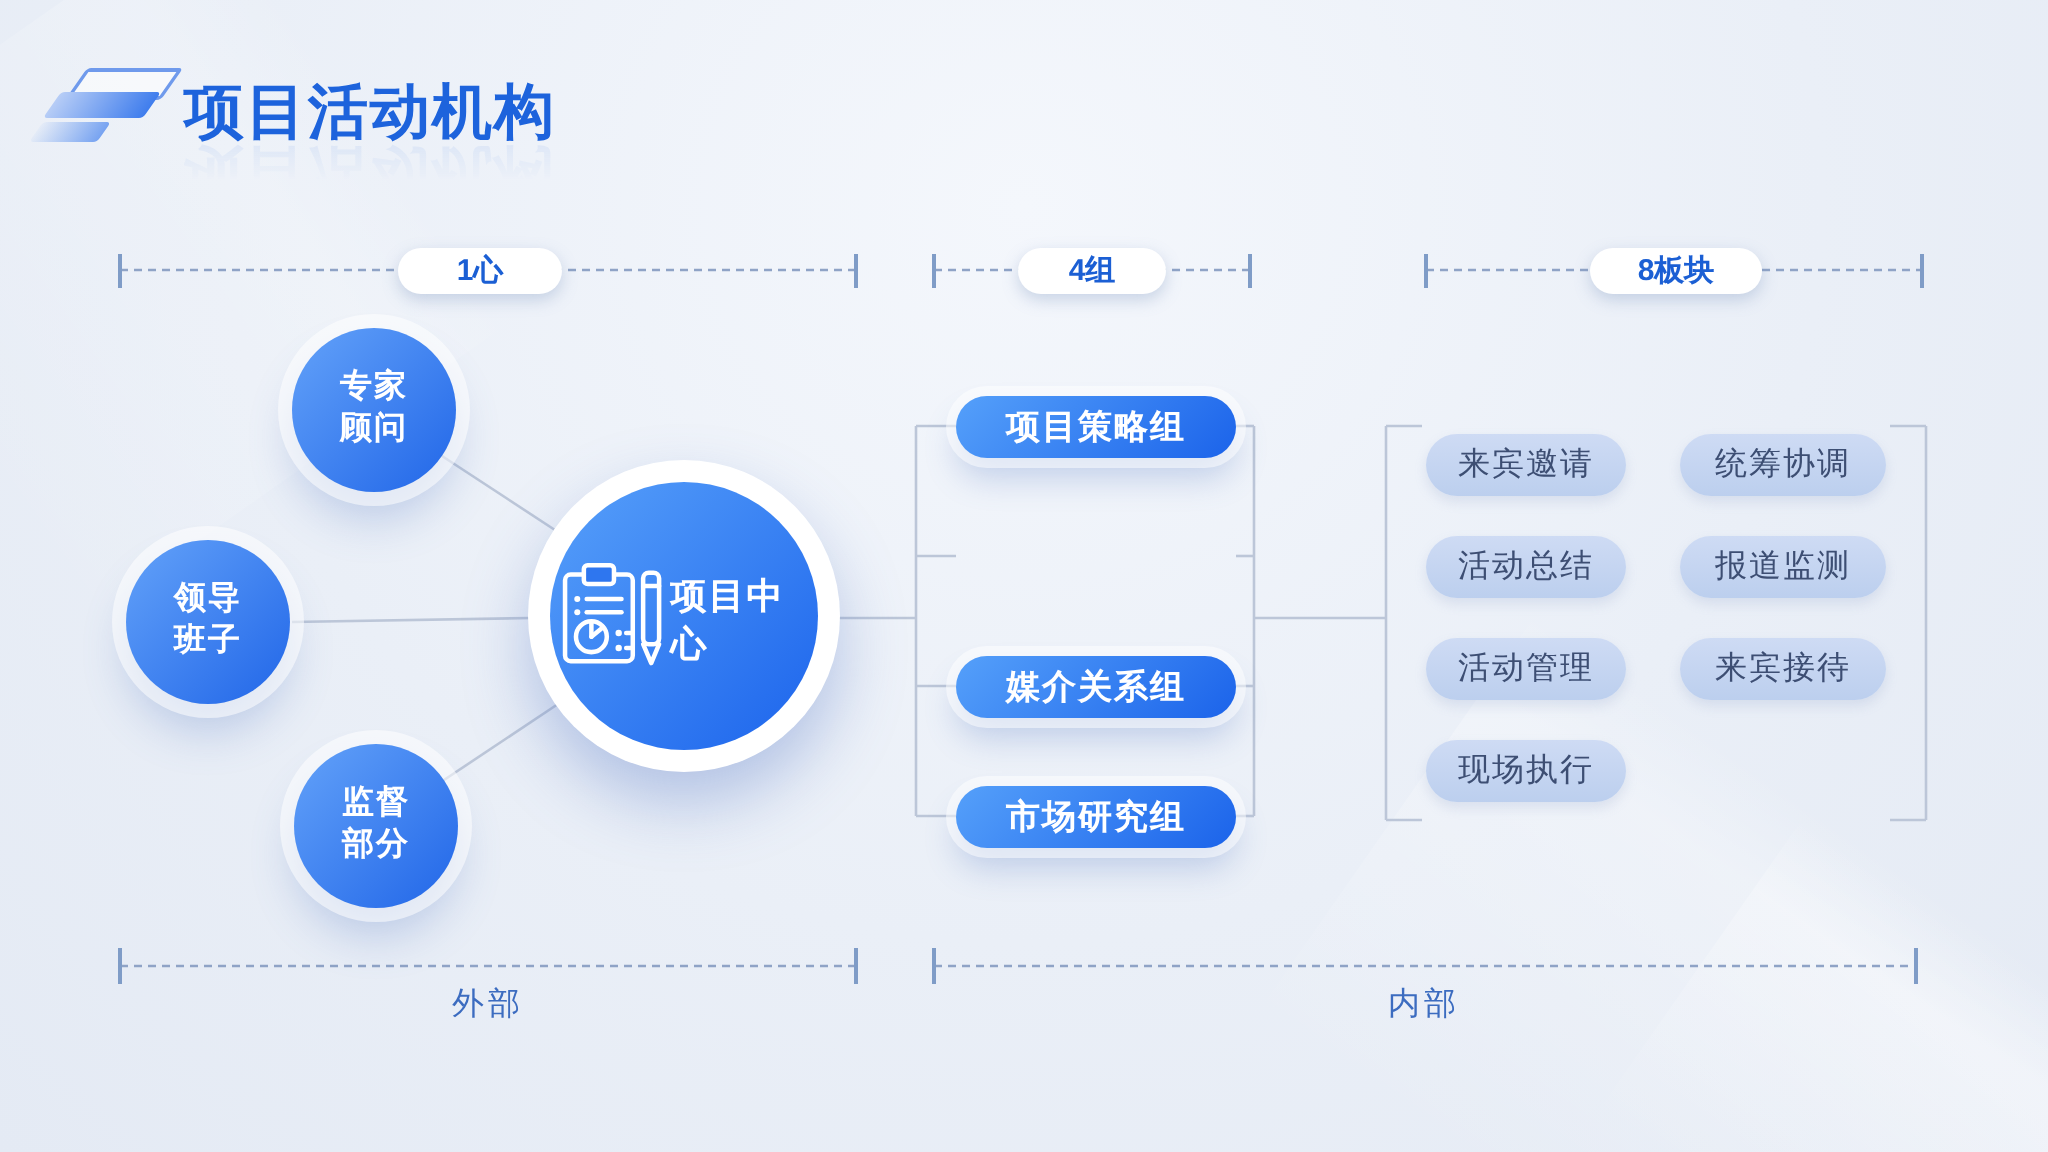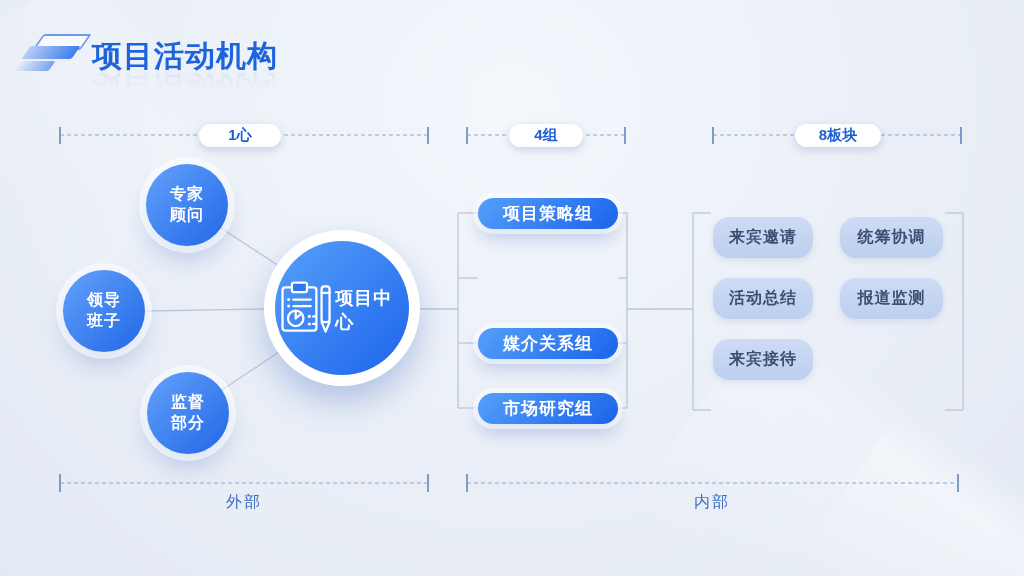--- a/index.html
+++ b/index.html
@@ -58,25 +58,25 @@
   
   .gpill{position:absolute;left:478px;width:140px;height:31px;border-radius:16px;
     background:linear-gradient(135deg,#55a0fa 0%,#1b63ea 100%);
     box-shadow:0 0 0 5px rgba(255,255,255,.5), 0 10px 16px rgba(86,122,196,.30);
     display:flex;align-items:center;justify-content:center;color:#fff;font-size:17px;font-weight:bold;letter-spacing:1px;}
   .g1{top:198px;} .g2{top:263px;} .g3{top:328px;} .g4{top:393px;}
 
   
   .blocks{position:absolute;left:713px;top:217px;display:grid;
     grid-template-columns:100px 103px;column-gap:27px;row-gap:20px;}
-  .bpill{height:41px;border-radius:16px;
+  .bpill{height:31px;border-radius:16px;
     background:linear-gradient(180deg,#cedbf4 0%,#bccfee 100%);
     box-shadow:0 3px 6px rgba(140,160,200,.22);
     display:flex;align-items:center;justify-content:center;
-    color:#3d4e73;font-size:16px;font-weight:700;letter-spacing:1px;}
+    color:#3d4e73;font-size:16px;font-weight:400;letter-spacing:1px;}
 
   
   .flabel{position:absolute;top:492px;font-size:16px;color:#3c6cc0;letter-spacing:2px;}
   .fl1{left:164px;width:160px;text-align:center;}
   .fl2{left:632px;width:160px;text-align:center;}
 </style>
 </head>
 <body>
 
 <div class="stage">
@@ -194,19 +194,21 @@
 
   <div class="gpill g1">项目策略组</div>
   <div class="gpill g3">媒介关系组</div>
   <div class="gpill g4">市场研究组</div>
 
   <div class="blocks">
     <div class="bpill">来宾邀请</div>
     <div class="bpill">统筹协调</div>
     <div class="bpill">活动总结</div>
     <div class="bpill">报道监测</div>
+    <div class="bpill">活动管理</div>
     <div class="bpill">来宾接待</div>
+    <div class="bpill">现场执行</div>
   </div>
 
   <div class="flabel fl1">外部</div>
   <div class="flabel fl2">内部</div>
 
 </div>
 
 </body></html>

